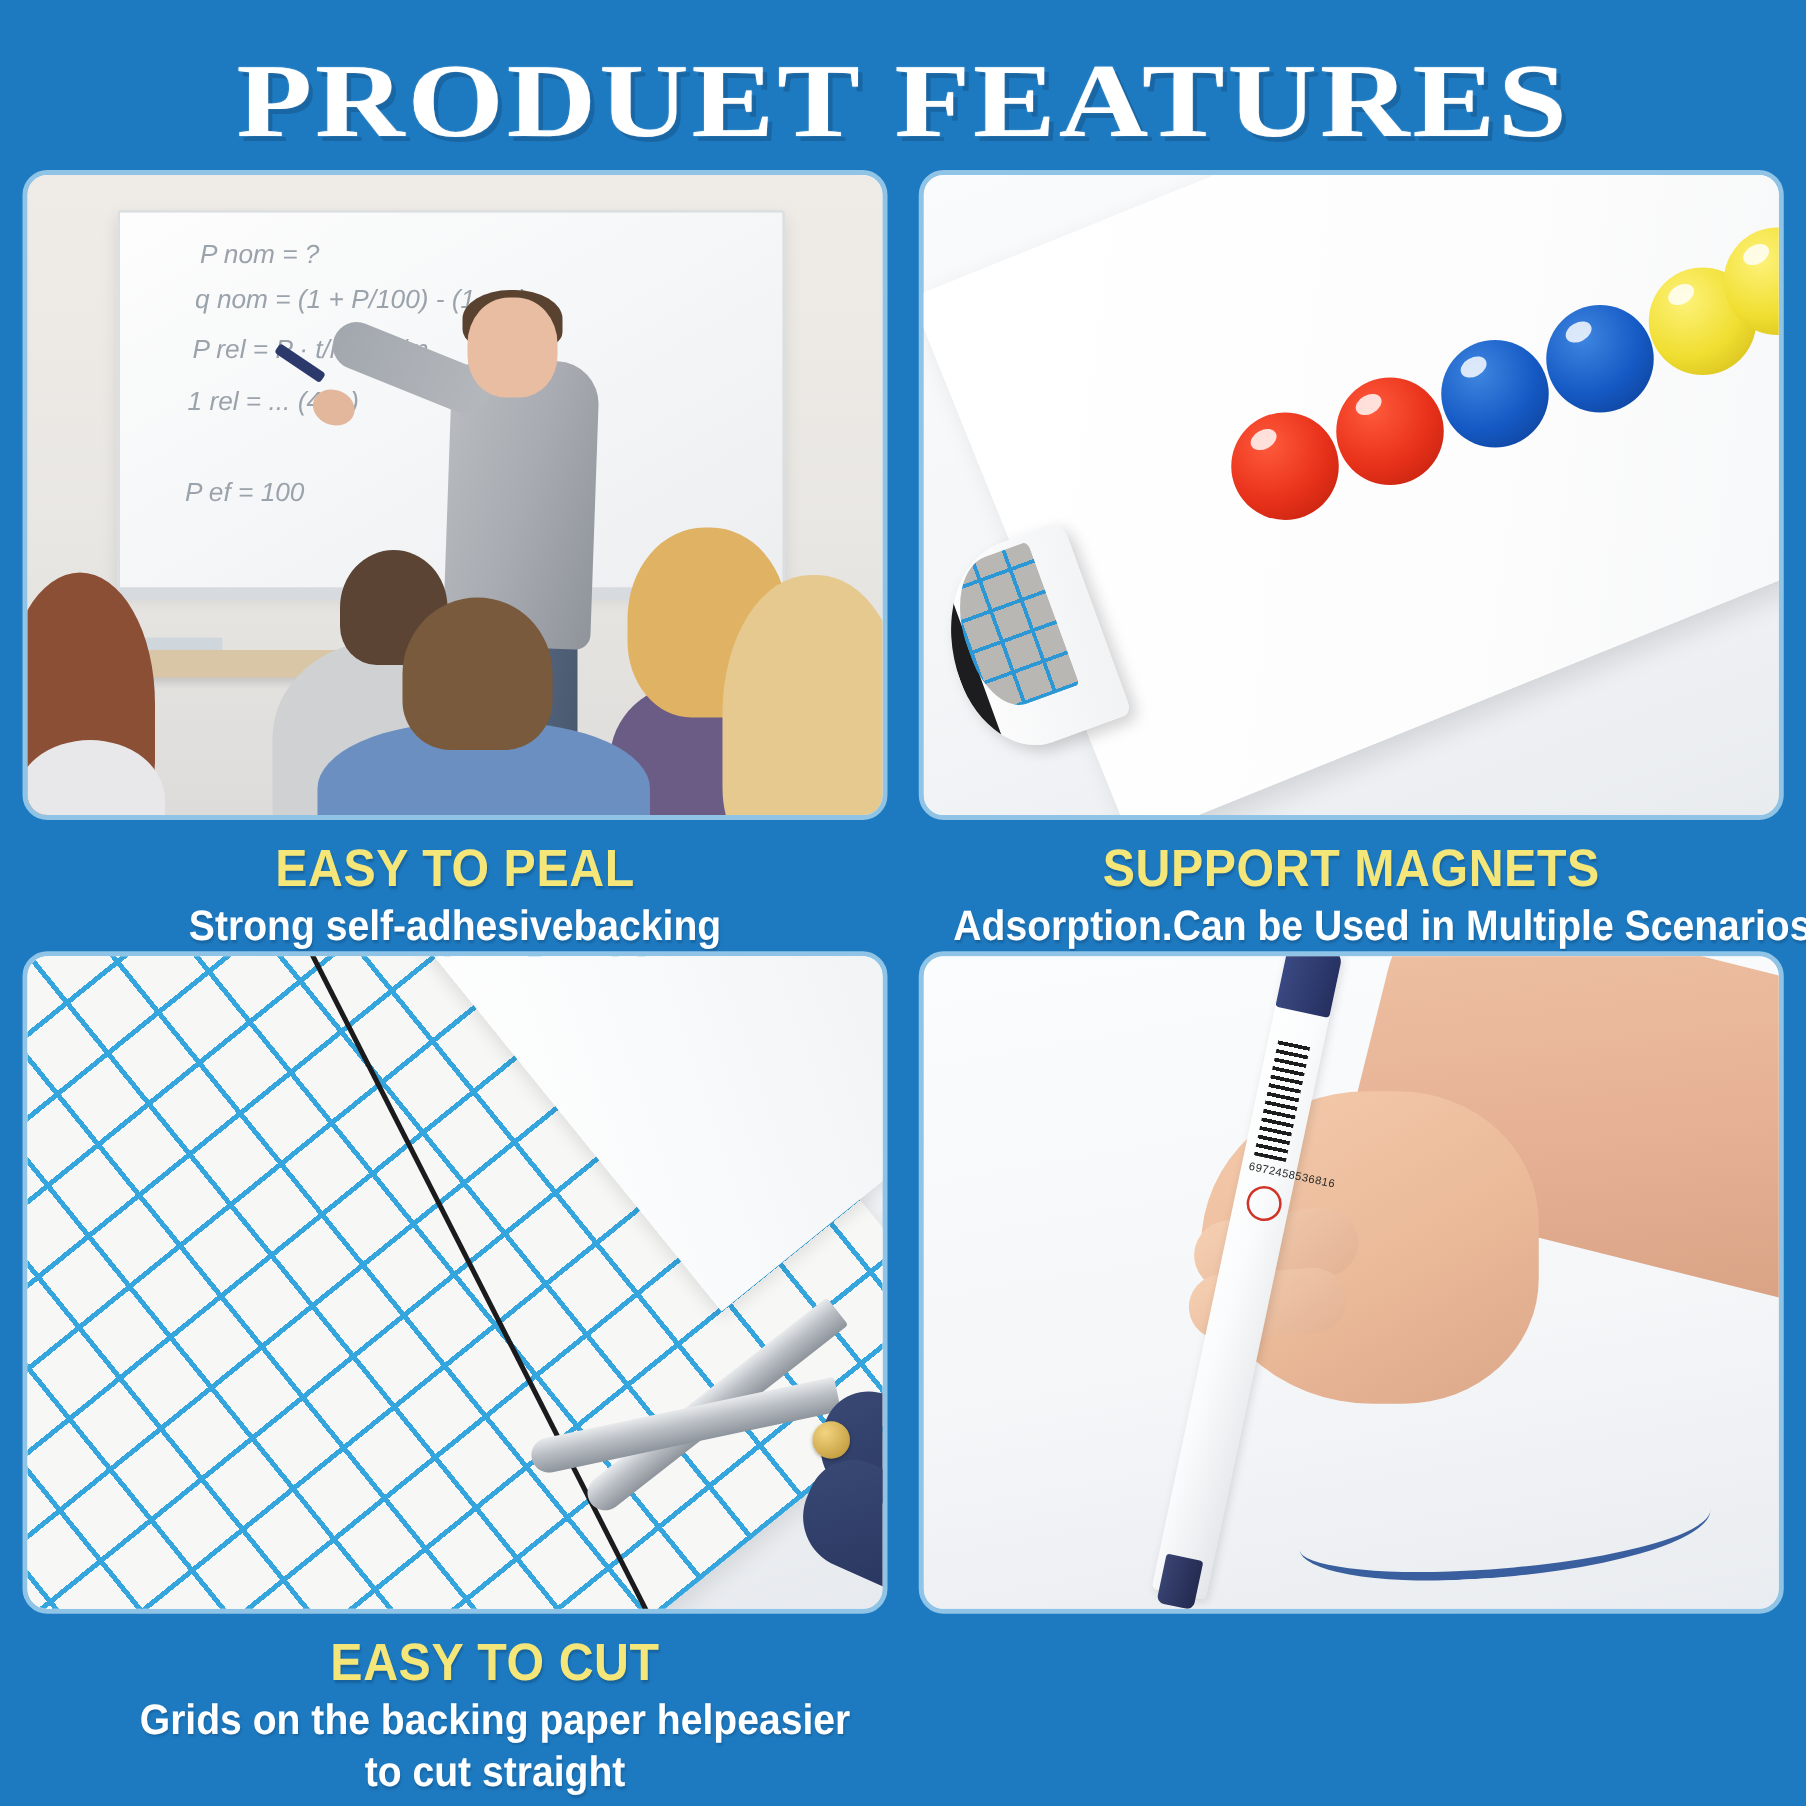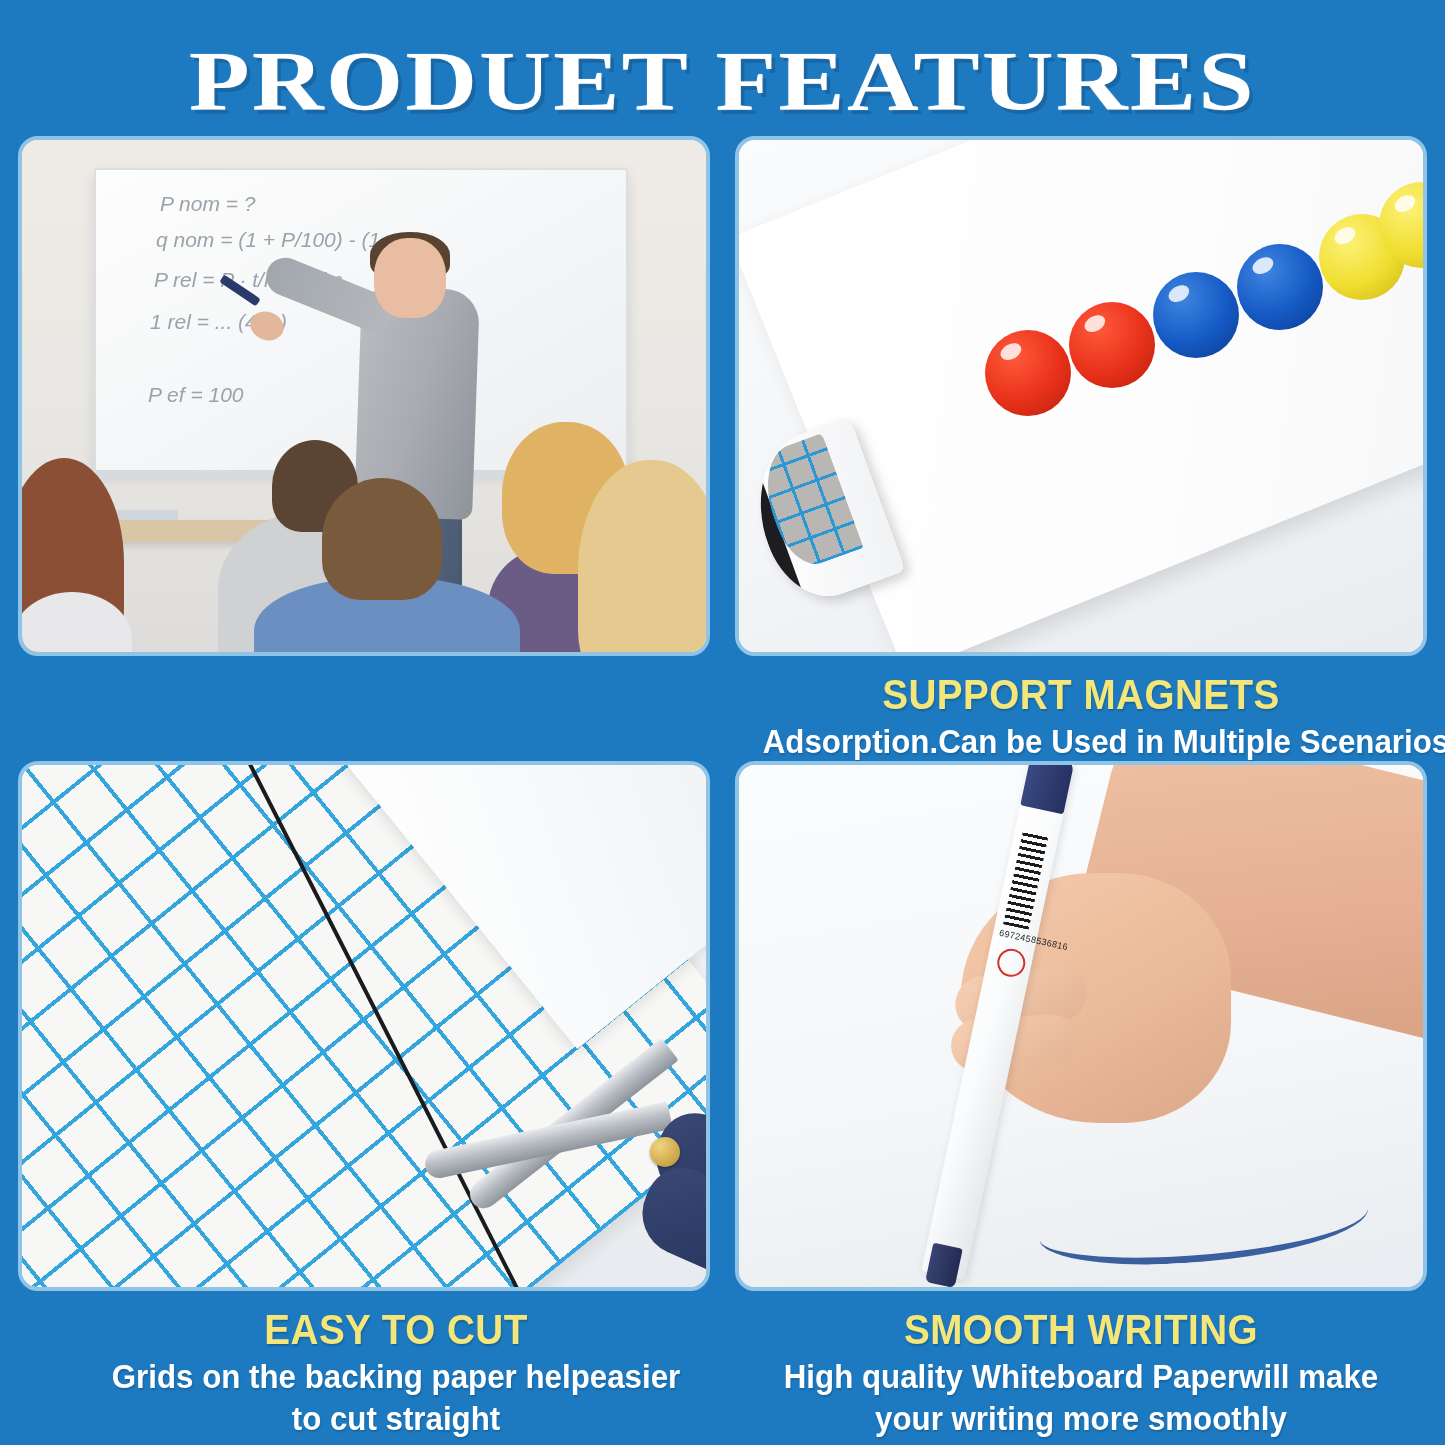--- a/index.html
+++ b/index.html
@@ -275,20 +275,24 @@
       <div class="stu s1h"></div>
       <div class="stu s1b"></div>
       <div class="stu s2b"></div>
       <div class="stu s2h"></div>
       <div class="stu s4b"></div>
       <div class="stu s4h"></div>
       <div class="stu s3b"></div>
       <div class="stu s3h"></div>
       <div class="stu s5h"></div>
     </div>
+    <div class="caption">
+      <div class="cap-title">EASY TO PEAL</div>
+      <div class="cap-sub">Strong self-adhesivebacking</div>
+    </div>
   </div>
 
   <div class="cell tr">
     <div class="photo">
       <div class="magscene"></div>
       <div class="sheet"></div>
       <div class="curl"></div>
       <div class="gridpatch"></div>
       <div class="magnet m1"></div>
       <div class="magnet m2"></div>
@@ -334,22 +338,15 @@
       <div class="finger f2"></div>
       <div class="marker">
         <div class="mcap"></div>
         <div class="barcode"></div>
         <div class="bcnum">6972458536816</div>
         <div class="warn"></div>
         <div class="nib"></div>
       </div>
       <div class="stroke"></div>
     </div>
-    <div class="caption">
-      <div class="cap-title">SMOOTH WRITING</div>
-      <div class="cap-sub two">
-        <span>High quality Whiteboard Paperwill make</span>
-        <span>your writing more smoothly</span>
-      </div>
-    </div>
   </div>
 
 </div>
 
 </body></html>

